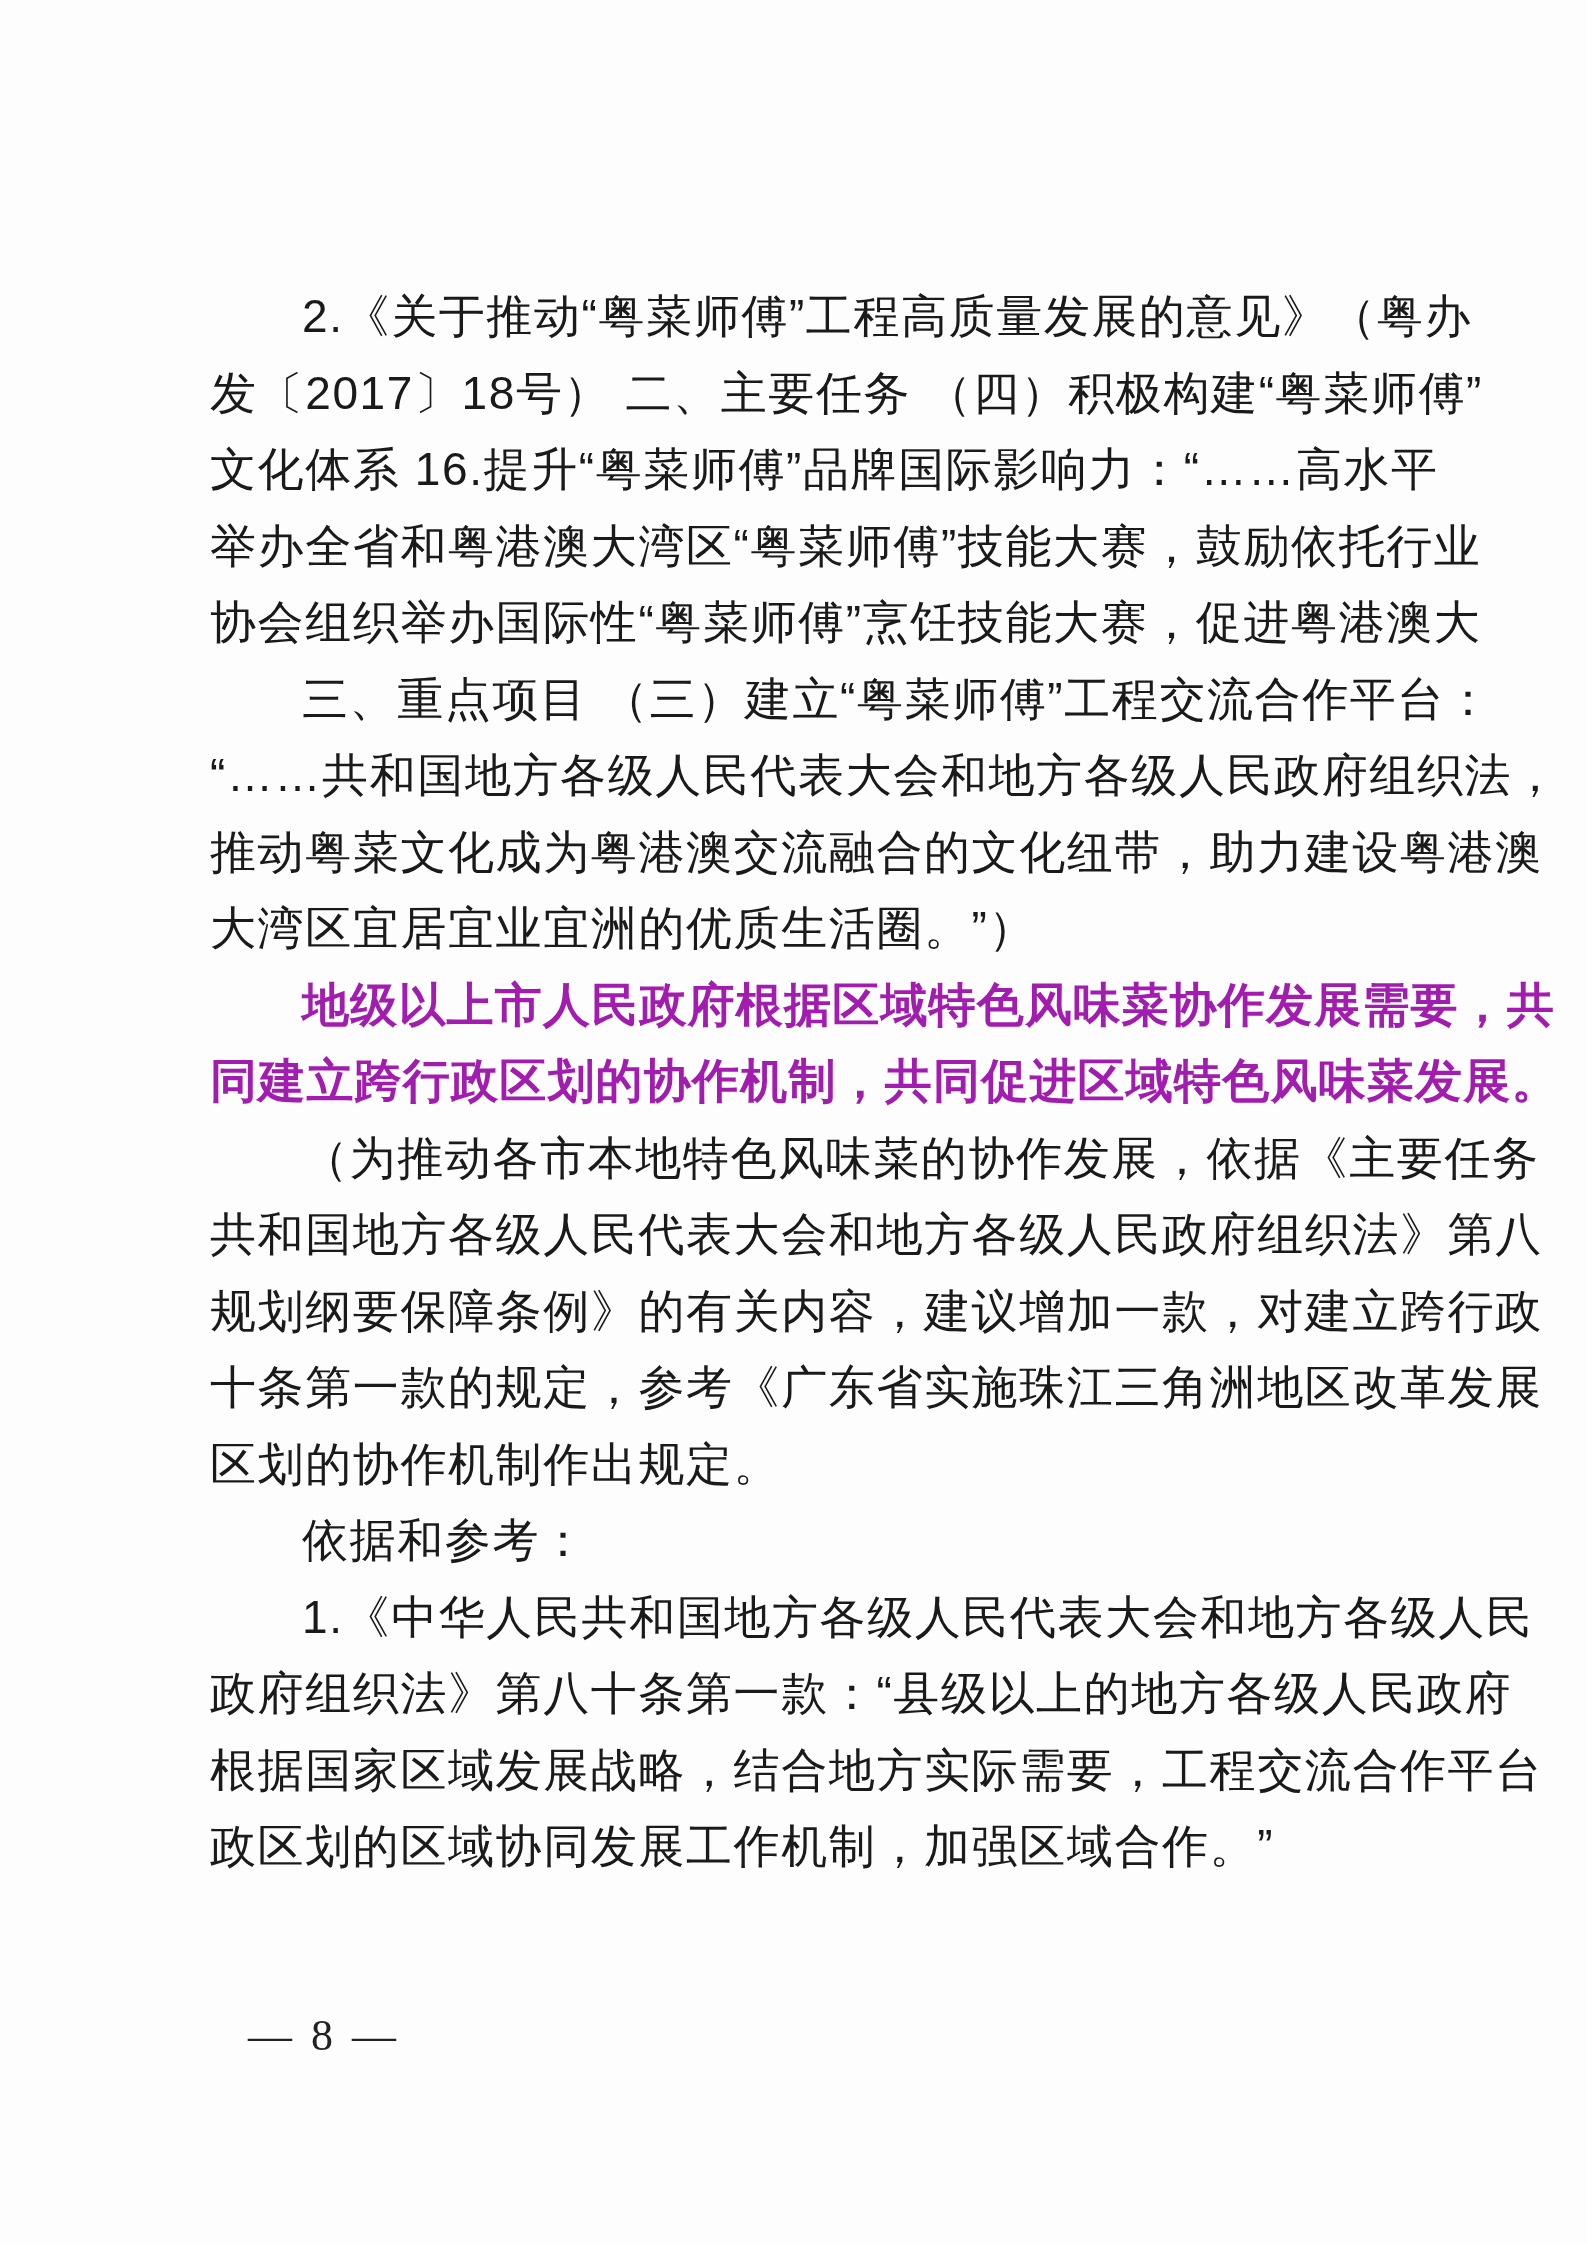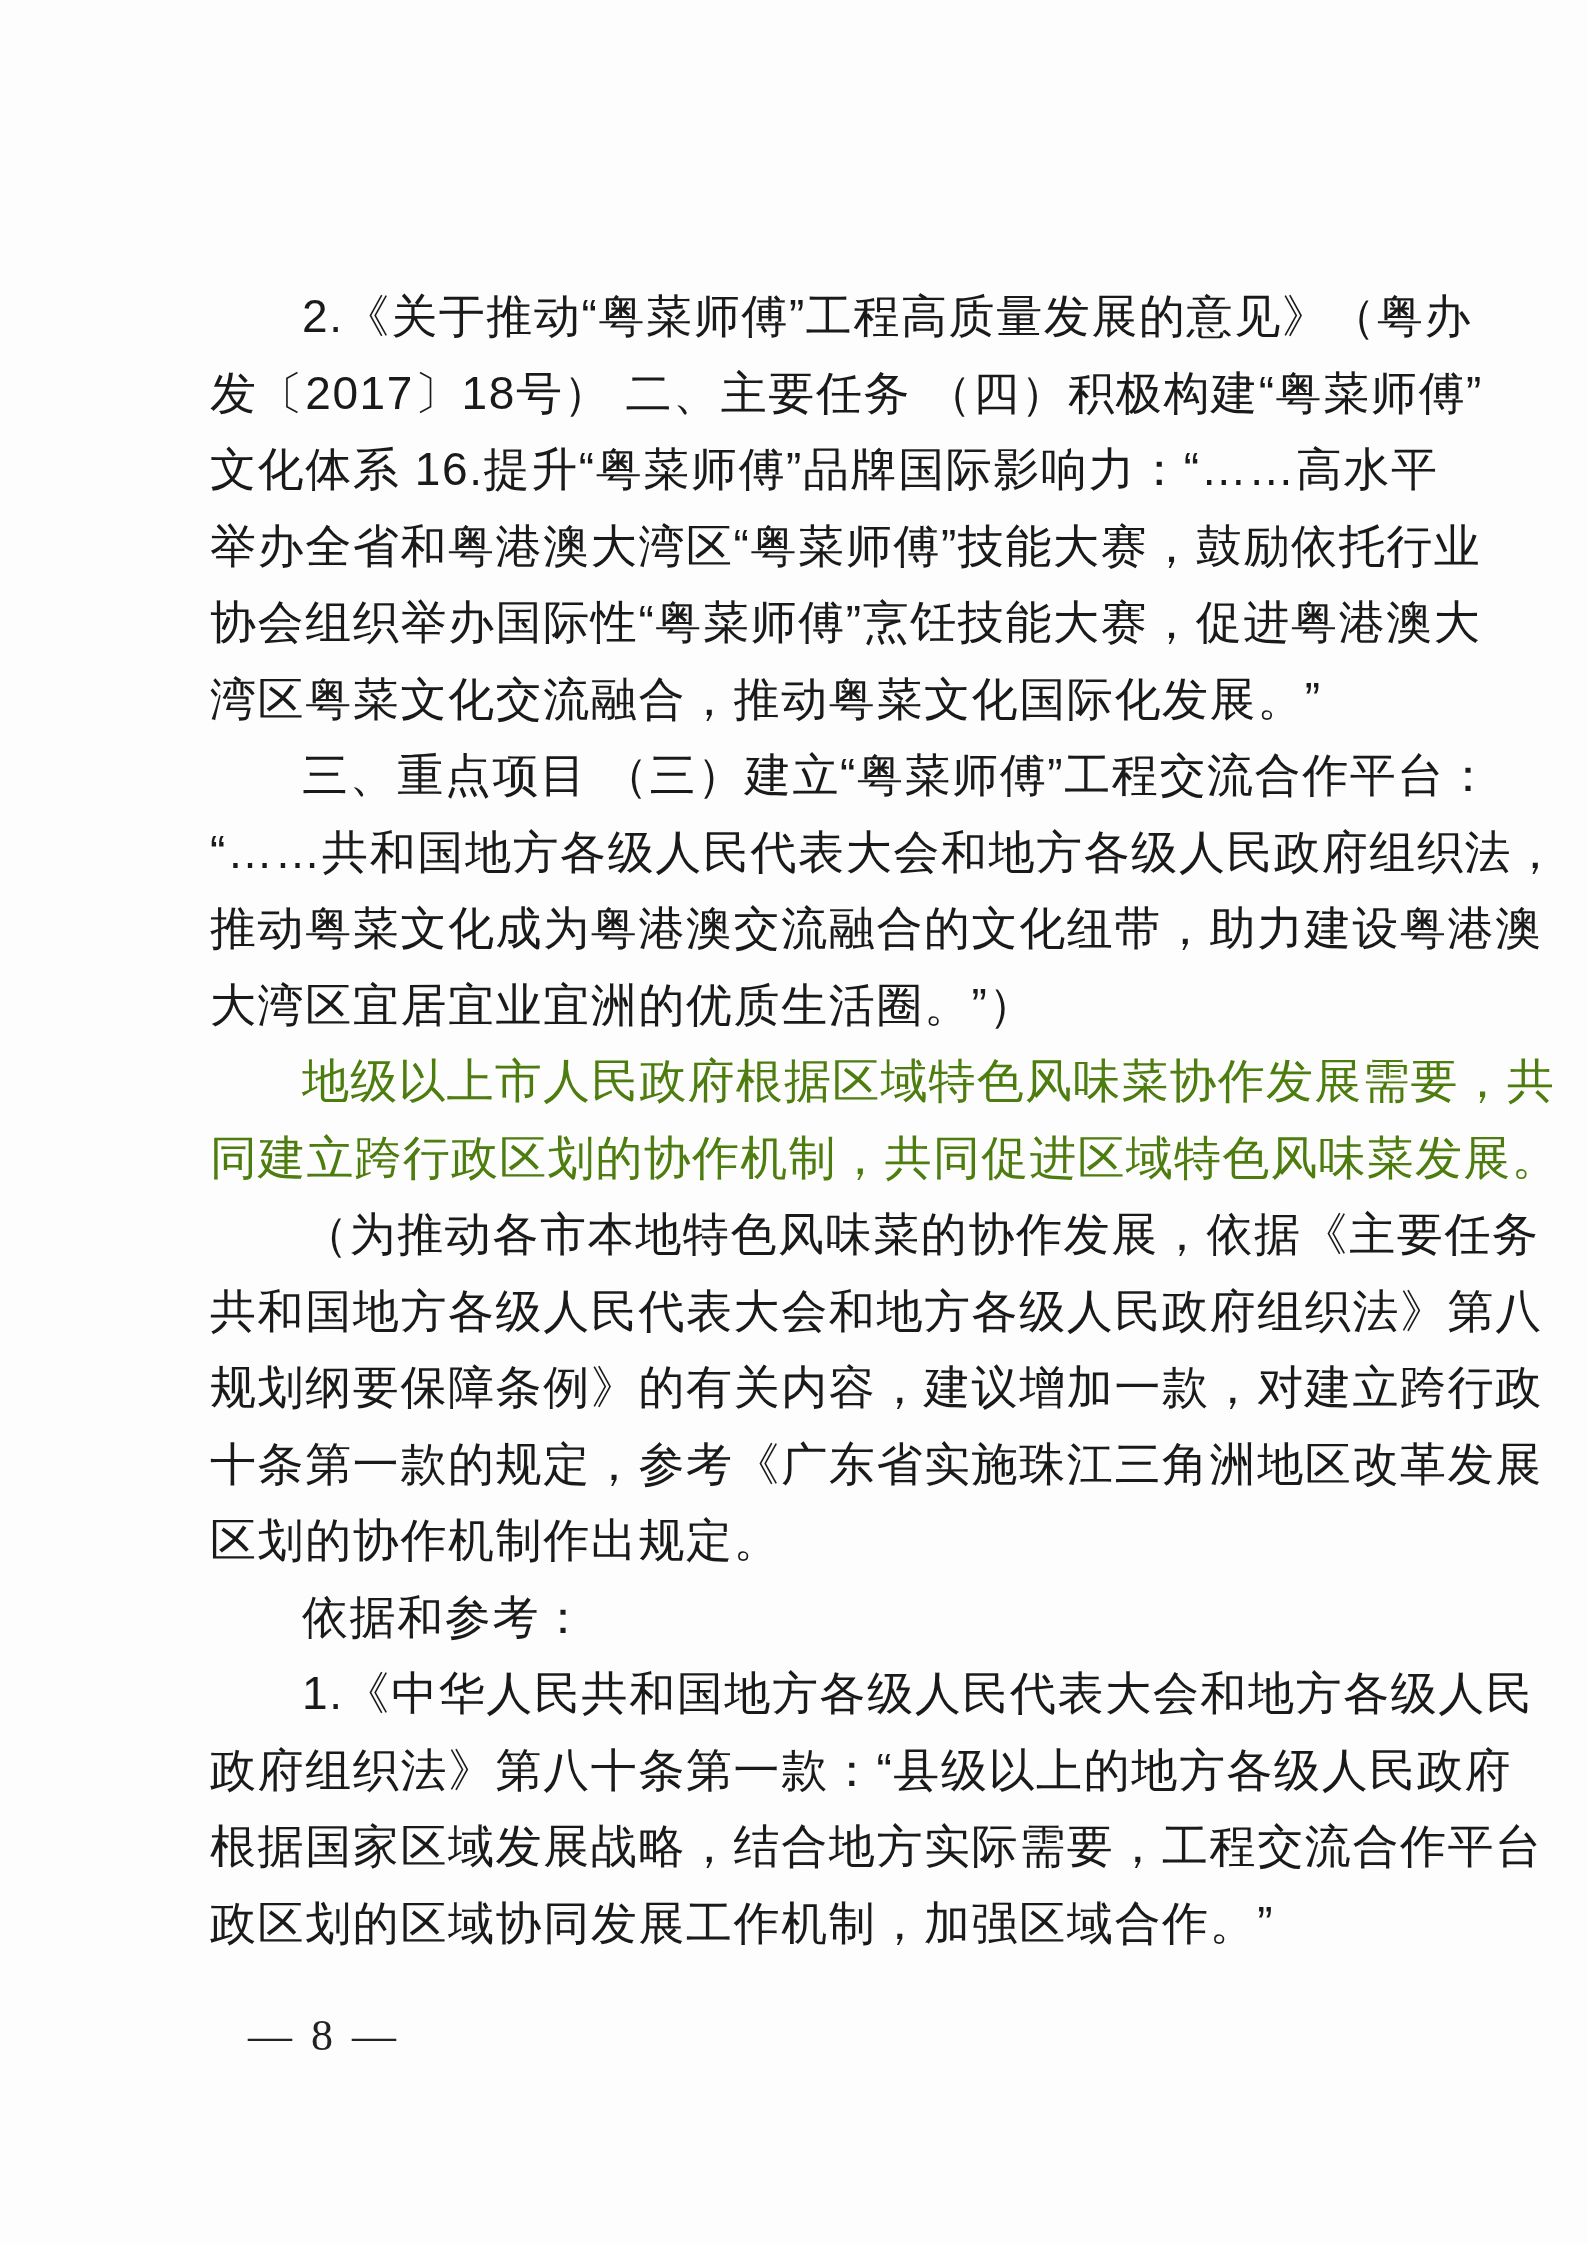--- a/index.html
+++ b/index.html
@@ -39,24 +39,24 @@
       text-align-last: justify;
     }
     .line.last {
       text-align-last: left;
     }
     .line.indent {
       padding-left: 92px;
     }
     .line.bold {
       font-family: "DejaVu Sans", "Liberation Sans", sans-serif;
-      font-weight: normal;
+      font-weight: bold;
       font-size: 47px;
       letter-spacing: 1.2px;
-      color: #4d7c0f;
+      color: #a21caf;
     }
     .page-number {
       position: absolute;
       left: 248px;
       top: 2010px;
       font-family: "Liberation Serif", "DejaVu Serif", serif;
       font-size: 44px;
       color: #222222;
       letter-spacing: 4px;
       white-space: nowrap;
@@ -67,21 +67,20 @@
 
 <div class="page">
   <div class="content">
 
     <div>
       <div class="line indent">2.《关于推动“粤菜师傅”工程高质量发展的意见》（粤办</div>
       <div class="line">发〔2017〕18号） 二、主要任务 （四）积极构建“粤菜师傅”</div>
       <div class="line">文化体系 16.提升“粤菜师傅”品牌国际影响力：“……高水平</div>
       <div class="line">举办全省和粤港澳大湾区“粤菜师傅”技能大赛，鼓励依托行业</div>
       <div class="line">协会组织举办国际性“粤菜师傅”烹饪技能大赛，促进粤港澳大</div>
-      <div class="line last">湾区粤菜文化交流融合，推动粤菜文化国际化发展。”</div>
     </div>
 
     <div>
       <div class="line indent">三、重点项目 （三）建立“粤菜师傅”工程交流合作平台：</div>
       <div class="line">“……共和国地方各级人民代表大会和地方各级人民政府组织法，</div>
       <div class="line">推动粤菜文化成为粤港澳交流融合的文化纽带，助力建设粤港澳</div>
       <div class="line last">大湾区宜居宜业宜洲的优质生活圈。”）</div>
     </div>
 
     <div>

